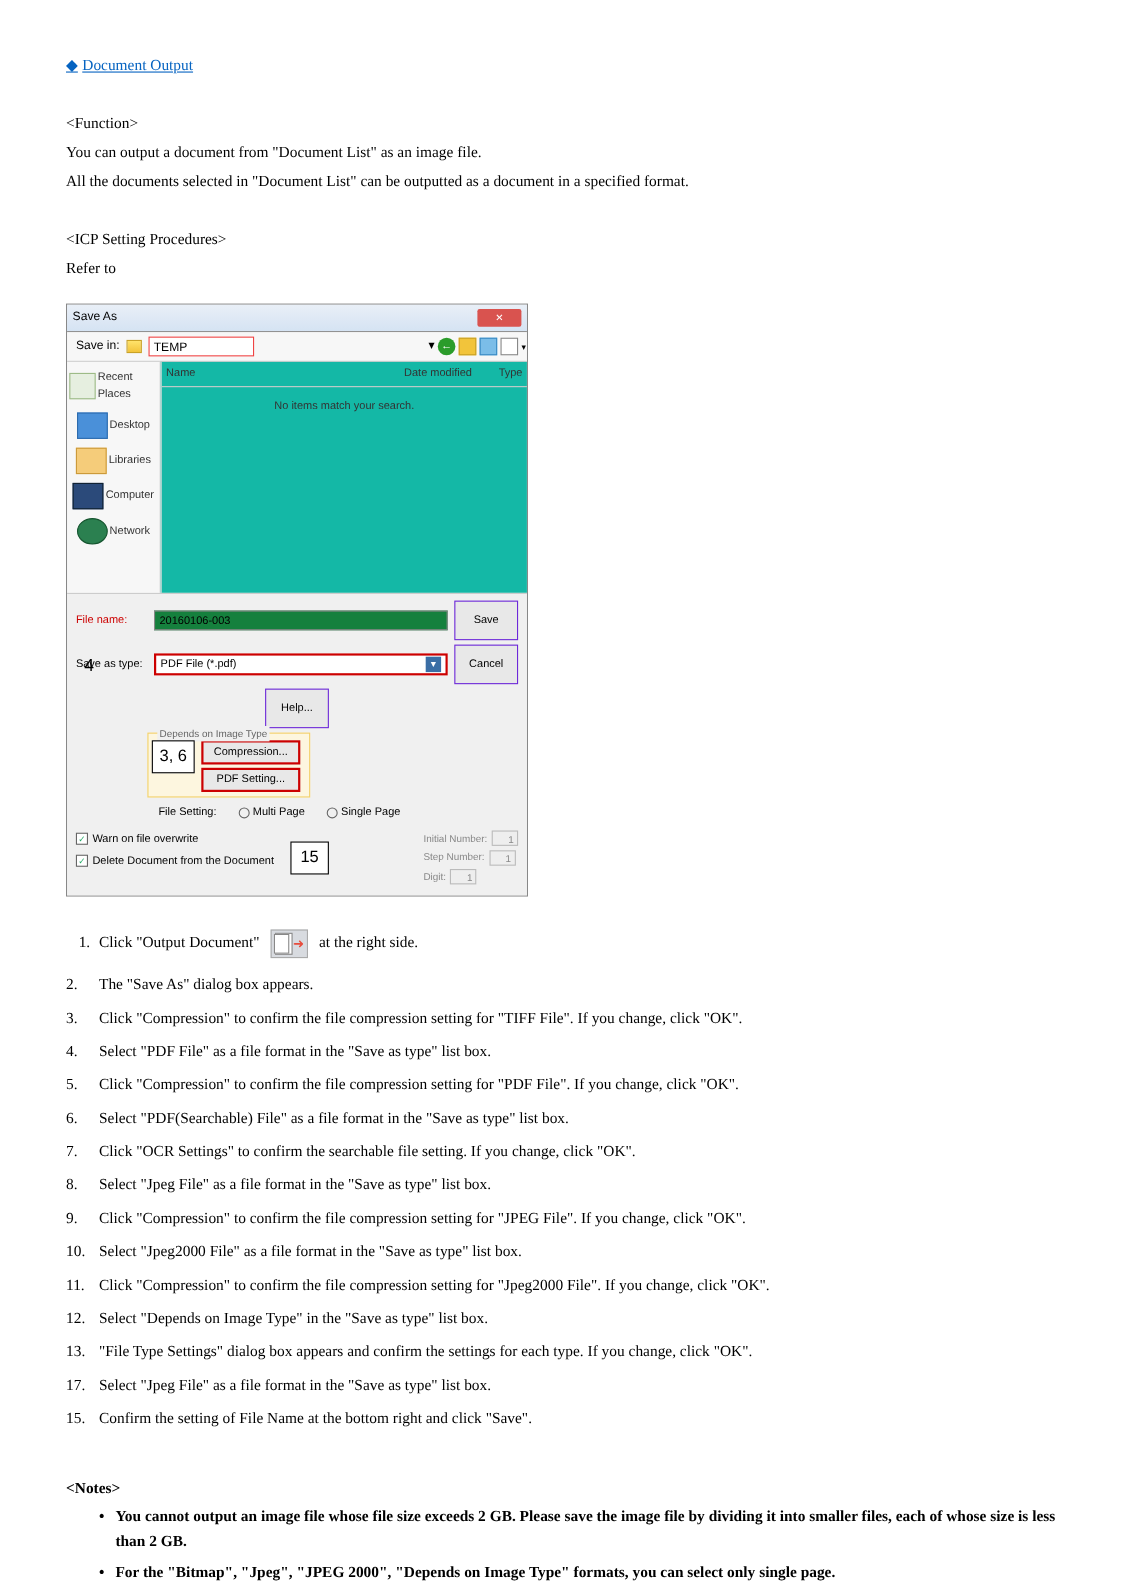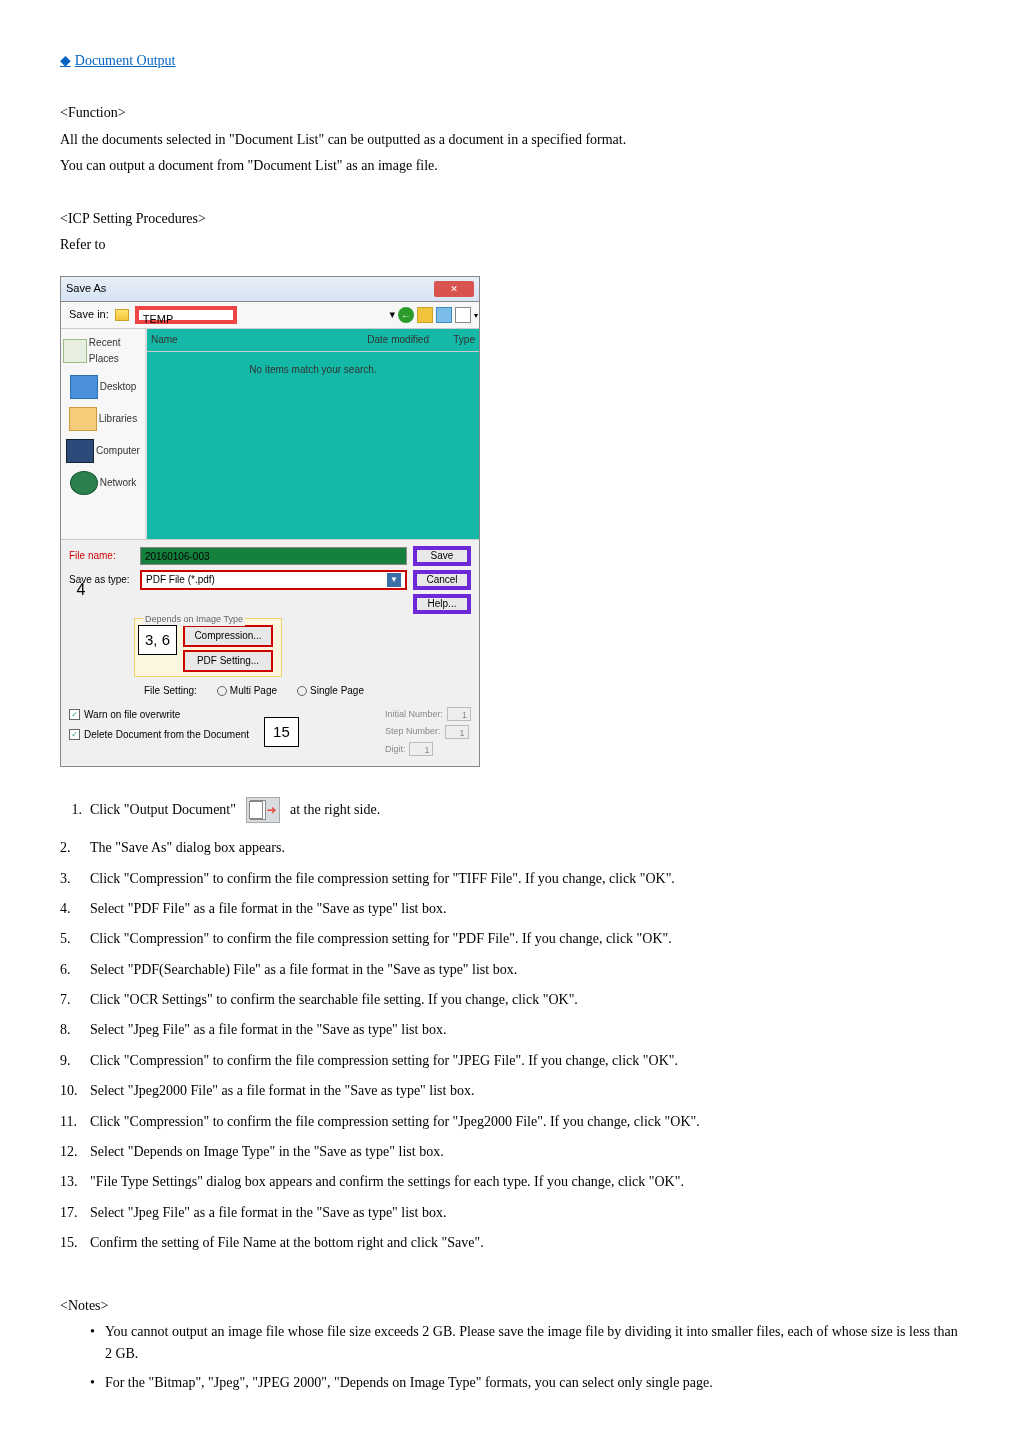--- a/index.html
+++ b/index.html
@@ -67,21 +67,21 @@
     background: #f7f7f7;
     border-bottom: 1px solid #ccc;
   }
   .dialog-toolbar .save-in { color: #000; }
   .dialog-toolbar .folder-icon {
     width: 14px; height: 12px;
     background: linear-gradient(#ffe36b,#f2c43b);
     border: 1px solid #c9a227;
   }
   .dialog-toolbar .dropdown {
-    border: 4px solid #ef4444;
+    border: 1px solid #ef4444;
     background: #fff;
     padding: 1px 60px 1px 4px;
     height: 18px;
   }
   .dialog-toolbar .right-icons { margin-left: auto; display: flex; gap: 3px; align-items: center; }
   .dialog-toolbar .icn { width: 16px; height: 16px; display:inline-block; }
   .icn-back { background:#2b9c2b; border-radius:50%; position:relative; }
   .icn-back::after { content:"←"; color:#fff; font-size:10px; position:absolute; left:3px; top:0; }
   .icn-up { background:#f2c43b; border:1px solid #c9a227; }
   .icn-new { background:#7bbde8; border:1px solid #3a8ac4; }
@@ -126,21 +126,21 @@
   .filelist-header .col-type { width:40px; text-align:right; }
   .no-items { text-align:center; padding-top:10px; font-size:10px; color:#333; }
 
   .dialog-bottom { padding:6px 8px 10px 8px; background:#f0f0f0; border-top:1px solid #ccc; }
   .row { display:flex; align-items:center; gap:6px; margin-bottom:4px; }
   .label-fn { color:#c00; font-size:10px; width:65px; }
   .label-st { color:#000; font-size:10px; width:65px; }
   .textbox { border:1px solid #888; background:#15803d; flex:1; height:18px; padding:1px 4px; font-size:10px; }
   .combo { border:2px solid #c00; background:#fff; flex:1; height:20px; padding:1px 4px; font-size:10px; display:flex; justify-content:space-between; align-items:center; }
   .combo .arrow { background:#3a6ea5; color:#fff; width:14px; height:14px; display:flex; align-items:center; justify-content:center; font-size:8px; }
-  .btn { border:4px solid #6d28d9; background:#e8e8e8; width:58px; height:20px; font-size:10px; display:flex; align-items:center; justify-content:center; }
+  .btn { border:1px solid #6d28d9; background:#e8e8e8; width:58px; height:36px; font-size:10px; display:flex; align-items:center; justify-content:center; }
 
   .callout {
     position: relative;
   }
   .callout-4 {
     position:absolute;
     left:2px;
     top:-2px;
     width:20px; height:44px;
     display:flex; align-items:center; justify-content:center;
@@ -209,36 +209,36 @@
   }
   .output-icon::after {
     content:"➜"; color:#e74c3c; font-size:12px; margin-left:3px;
   }
 
   ol.steps { list-style:none; margin-bottom:40px; }
   ol.steps li { display:flex; gap:8px; margin-bottom:8px; }
   ol.steps li .num { width:22px; text-align:left; }
   ol.steps li .txt { flex:1; }
 
-  .notes-block { margin-top:30px; }
+  .notes-block { margin-top:30px;font-weight:bold; }
   ul.notes { list-style:none; }
   ul.notes li { display:flex; gap:10px; margin-bottom:6px; padding-left:30px; }
   ul.notes li::before { content:"•"; }
 </style>
 </head>
 <body>
 
 <a class="heading-link">
     <span>Document Output</span>
   </a>
 
 <div class="block1">
   <div class="section-label">&lt;Function&gt;</div>
+  <div class="para">You can output a document from "Document List" as an image file.</div>
   <div class="para">All the documents selected in "Document List" can be outputted as a document in a specified format.</div>
-  <div class="para">You can output a document from "Document List" as an image file.</div>
 </div>
 
 <div class="block2">
   <div class="section-label">&lt;ICP Setting Procedures&gt;</div>
   <div class="para">Refer to</div>
 </div>
 
 <div class="dialog">
   <div class="dialog-titlebar">
     <span>Save As</span>
@@ -296,21 +296,21 @@
     </div>
     <div class="row" style="position:relative;">
       <span class="callout-4">4</span>
       <span class="label-st" style="margin-left:0">Save as type:</span>
       <div class="combo">
         <span>PDF File (*.pdf)</span>
         <span class="arrow">▼</span>
       </div>
       <div class="btn">Cancel</div>
     </div>
-    <div class="row" style="justify-content:flex-end;">
+    <div class="row" style="justify-content:center;">
       <div class="btn">Help...</div>
     </div>
 
     <div class="depends-group">
       <div class="depends-box">
         <span class="depends-title">Depends on Image Type</span>
         <div class="callout-36">3, 6</div>
         <div class="mini-btn redframe">Compression...</div>
         <div class="mini-btn redframe">PDF Setting...</div>
       </div>

